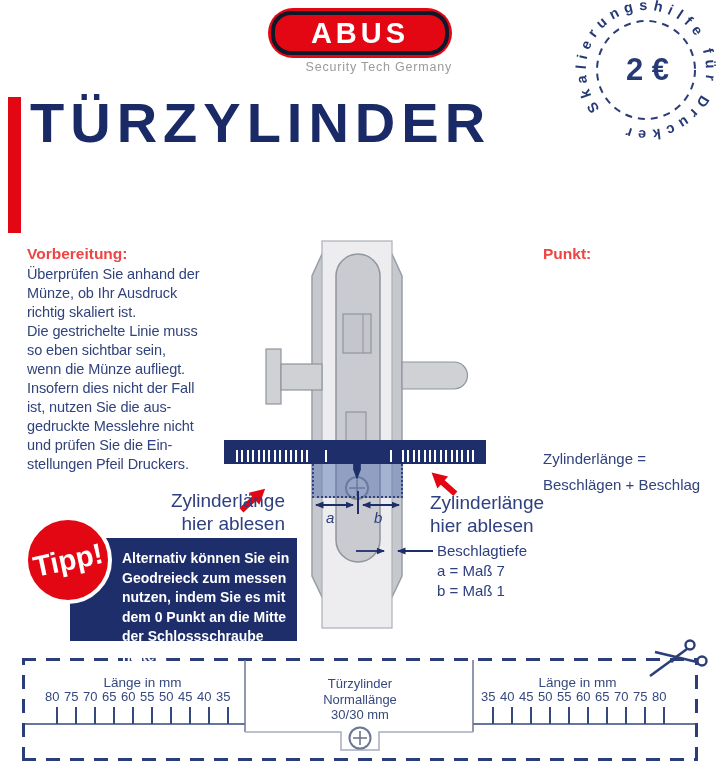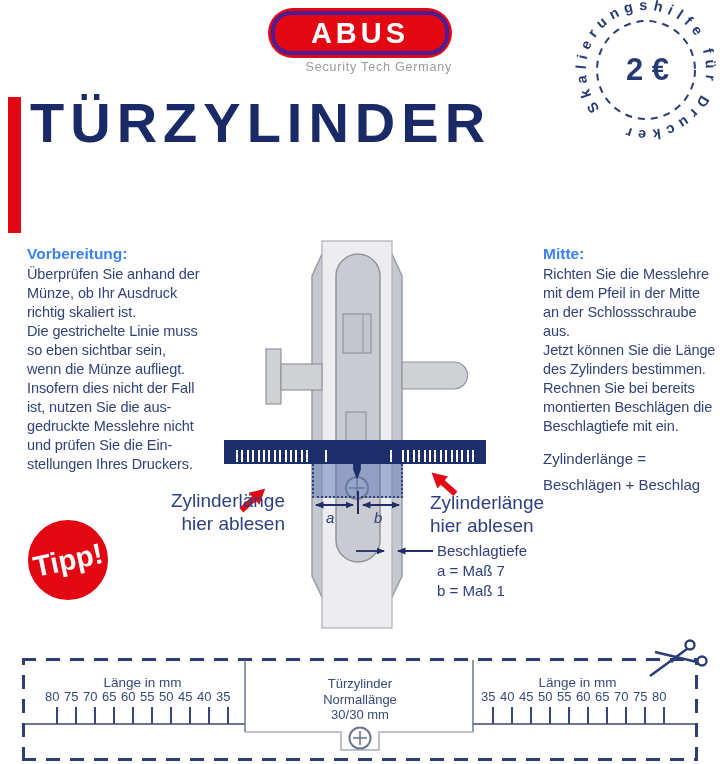--- a/index.html
+++ b/index.html
@@ -4,34 +4,34 @@
 <style>
   html,body{margin:0;padding:0;background:#fff;}
   #page{position:relative;width:720px;height:764px;background:#fff;overflow:hidden;
         font-family:"Liberation Sans",sans-serif;color:#31437c;}
   .abs{position:absolute;}
   .preline{white-space:pre-line;}
 
   
   .logo-outer{left:268px;top:8px;width:184px;height:50px;background:#e30613;border-radius:26px;
               display:flex;align-items:center;justify-content:center;}
-  .logo-inner{width:170px;height:36px;background:#e30613;border:4px solid #4c1d95;border-radius:20px;
+  .logo-inner{width:170px;height:36px;background:#e30613;border:4px solid #0f172a;border-radius:20px;
               display:flex;align-items:center;justify-content:center;}
   .logo-text{color:#fff;font-weight:bold;font-size:29px;letter-spacing:4px;line-height:1;}
   .tagline{left:268px;top:60px;width:184px;text-align:right;color:#9b9b9b;font-size:12.5px;letter-spacing:.8px;}
 
   
   .coin-value{left:600px;top:52px;width:95px;text-align:center;color:#263a75;font-size:31px;font-weight:bold;}
 
   
   .title-bar{left:8px;top:97px;width:13px;height:136px;background:#e30613;}
   .title{left:30px;top:88px;width:680px;color:#1a2a66;font-weight:bold;font-size:56px;line-height:69px;letter-spacing:6px;}
 
   
-  .col-head{font-size:15.5px;font-weight:bold;color:#3b82f6;}
+  .col-head{font-size:15.5px;font-weight:bold;color:#ef4444;}
   .col-body{font-size:14.5px;line-height:19px;color:#31437c;letter-spacing:-0.1px;}
   .prep-head{left:27px;top:245px;}
   .prep-body{left:27px;top:265px;width:215px;}
   .meas-head{left:543px;top:245px;}
   .meas-body{left:543px;top:265px;width:175px;}
   .formula{left:543px;top:446px;width:175px;font-size:15px;line-height:26px;color:#31437c;}
 
   
   .band{left:224px;top:440px;width:262px;height:24px;background:#1d2e6b;}
   .tickgroup{position:absolute;top:10px;height:12px;width:76px;
@@ -101,30 +101,22 @@
   <div class="abs col-body prep-body preline">Überprüfen Sie anhand der
 Münze, ob Ihr Ausdruck
 richtig skaliert ist.
 Die gestrichelte Linie muss
 so eben sichtbar sein,
 wenn die Münze aufliegt.
 Insofern dies nicht der Fall
 ist, nutzen Sie die aus-
 gedruckte Messlehre nicht
 und prüfen Sie die Ein-
-stellungen Ihres Druckers.</div>
-  <div class="abs col-head meas-head">Mitte:</div>
-  <div class="abs col-body meas-body preline">Richten Sie die Messlehre
-mit dem Pfeil in der Mitte
-an der Schlossschraube aus.
-Jetzt können Sie die Länge
-des Zylinders bestimmen.
-Rechnen Sie bei bereits
-montierten Beschlägen die
-Beschlagtiefe mit ein.</div>
+stellungen Pfeil Druckers.</div>
+  <div class="abs col-head meas-head">Punkt:</div>
   <div class="abs formula preline">Zylinderlänge =
 Beschlägen + Beschlag</div>
 
   <svg id="under-svg" class="layer" width="720" height="764" viewBox="0 0 720 764">
     <path d="M322,254 H392 L402,276 V576 L392,597 H322 L312,576 V276 Z" fill="#c6c8cd" stroke="#989ea6" stroke-width="1.5"></path>
     <rect x="322" y="241" width="70" height="387" fill="#ededef" stroke="#abafb6" stroke-width="1.2"></rect>
     <rect x="336" y="254" width="44" height="308" rx="22" fill="#c9cbd0" stroke="#8f959d" stroke-width="1.5"></rect>
     <rect x="343" y="314" width="28" height="39" fill="#c4c6cb" stroke="#8f959d" stroke-width="1.2"></rect>
     <line x1="363" y1="314" x2="363" y2="353" stroke="#8f959d" stroke-width="1"></line>
     <rect x="346" y="412" width="20" height="36" fill="#c4c6cb" stroke="#8f959d" stroke-width="1.2"></rect>
@@ -187,20 +179,27 @@
   <div class="abs read-label read-left preline">Zylinderlänge
 hier ablesen</div>
   <div class="abs read-label read-right preline">Zylinderlänge
 hier ablesen</div>
   <div class="abs dim-label" style="left:326px;top:509px;">a</div>
   <div class="abs dim-label" style="left:374px;top:509px;">b</div>
   <div class="abs small-label" style="left:437px;top:542px;">Beschlagtiefe</div>
   <div class="abs small-label" style="left:437px;top:562px;">a = Maß 7</div>
   <div class="abs small-label" style="left:437px;top:582px;">b = Maß 1</div>
 
+  <div class="abs tip-box">
+    <div class="tip-text preline">Alternativ können Sie ein
+Geodreieck zum messen
+nutzen, indem Sie es mit
+dem 0 Punkt an die Mitte
+der Schlossschraube halten.</div>
+  </div>
   <div class="abs tip-badge">
     <span>Tipp!</span>
   </div>
 
   <div class="abs dash-h" style="left:22px;top:658px;width:676px;"></div>
   <div class="abs dash-h" style="left:22px;top:758px;width:676px;"></div>
   <div class="abs dash-v" style="left:22px;top:658px;height:103px;"></div>
   <div class="abs dash-v" style="left:695px;top:658px;height:103px;"></div>
 
   <div class="abs gauge-label" style="left:95px;">Länge in mm</div>

